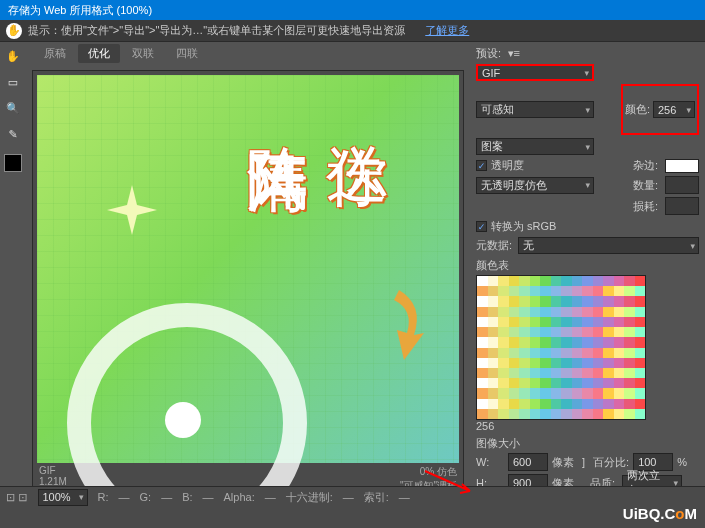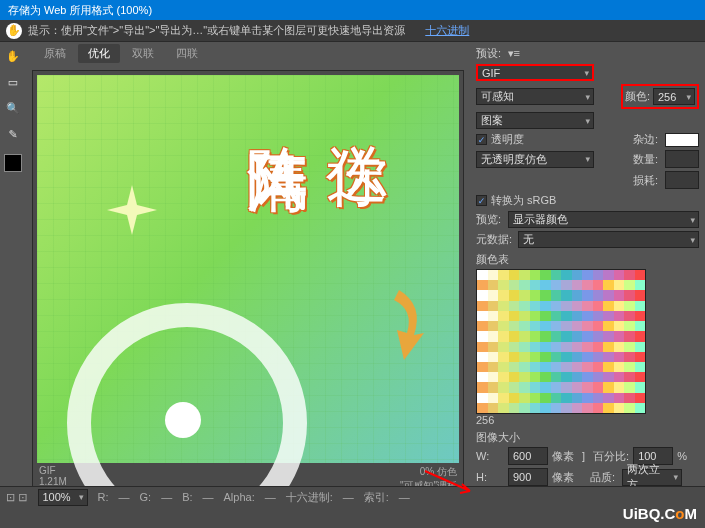--- a/index.html
+++ b/index.html
@@ -53,21 +53,21 @@
 .red-arrow svg{width:100%;height:100%}
 </style>
 </head>
 <body>
 
 <div class="titlebar">存储为 Web 所用格式 (100%)</div>
 
 <div class="tipbar">
   <span class="hand">✋</span>
   <span class="tip-text">提示：使用"文件"&gt;"导出"&gt;"导出为…"或右键单击某个图层可更快速地导出资源</span>
-  <span class="more">十六进制</span>
+  <span class="more">了解更多</span>
 </div>
 
 <div class="main">
   <div class="toolbar">
     <div class="tool">✋</div>
     <div class="tool">▭</div>
     <div class="tool">🔍</div>
     <div class="tool">✎</div>
     <div class="swatch"></div>
   </div>
@@ -112,21 +112,21 @@
   <div class="right-panel">
     <div class="row">
       <span class="label">预设:</span>
       <span style="cursor:pointer">▾≡</span>
     </div>
     <div class="row">
       <div class="select redbox" style="width:118px">GIF</div>
     </div>
     <div class="row">
       <div class="select" style="width:118px">可感知</div>
-      <div class="redbox" style="display:flex;align-items:center;padding:2px 2px;margin-left:auto">
+      <div class="redbox" style="display:flex;align-items:center;padding:15px 2px;margin-left:auto">
         <span class="label">颜色:</span>
         <div class="select" style="width:42px">256</div>
       </div>
     </div>
     <div class="row">
       <div class="select" style="width:118px">图案</div>
     </div>
     <div class="row">
       <span class="chk">✓</span>
       <span>透明度</span>
@@ -138,24 +138,20 @@
       <span class="label" style="margin-left:auto">数量:</span>
       <input class="input" style="width: 34px;" disabled="">
     </div>
     <div class="row">
       <span style="margin-left:auto" class="label">损耗:</span>
       <input class="input" style="width: 34px;" disabled="">
     </div>
     <div class="row" style="margin-top:4px">
       <span class="chk">✓</span>
       <span>转换为 sRGB</span>
-    </div>
-    <div class="row">
-      <span class="label">预览:</span>
-      <div class="select" style="flex:1">显示器颜色</div>
     </div>
     <div class="row">
       <span class="label" style="min-width:38px">元数据:</span>
       <div class="select" style="flex:1">无</div>
     </div>
 
     <div class="section-label">颜色表</div>
     <div class="palette" id="palette">
         <div style="background: rgb(255, 255, 255);"></div>
         <div style="background: rgb(254, 249, 214);"></div>

